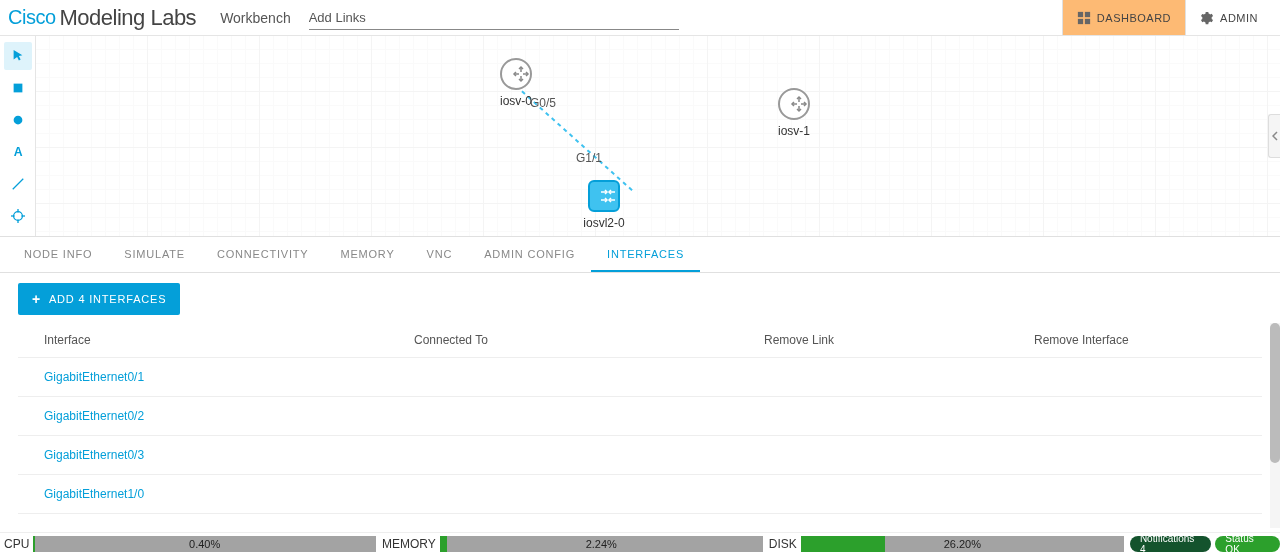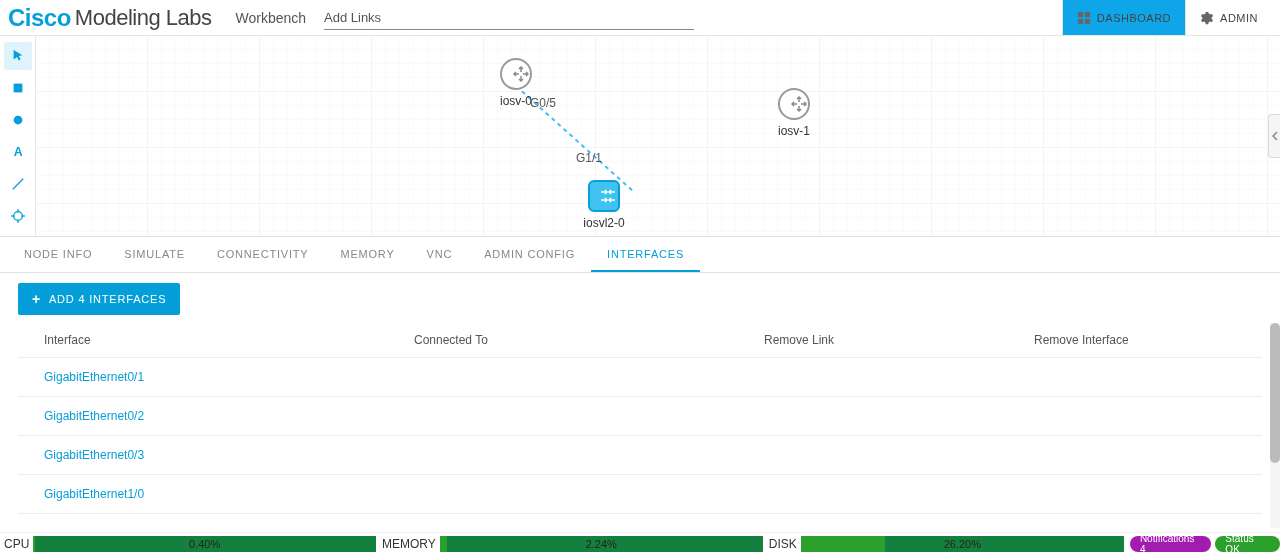--- a/index.html
+++ b/index.html
@@ -16,22 +16,22 @@
       position: relative;
     }
     .header {
       display: flex;
       align-items: center;
       height: 36px;
       border-bottom: 1px solid #e5e5e5;
       padding: 0 8px;
     }
     .brand-cisco {
-      font-size: 24px;
-      font-weight: 700;
+      font-size: 20px;
+      font-weight: 400;
       color: #049fd9;
       letter-spacing: -0.5px;
     }
     .brand-ml {
       font-size: 22px;
       font-weight: 300;
       color: #444;
       margin-left: 4px;
       letter-spacing: -0.5px;
     }
@@ -62,21 +62,21 @@
       align-items: center;
       padding: 0 14px;
       font-size: 11px;
       color: #444;
       letter-spacing: 0.5px;
       border-left: 1px solid #e0e0e0;
       cursor: pointer;
       background: #fff;
     }
     .nav-btn:first-child {
-      background: #0ea5e9;
+      background: #fdba74;
     }
     .nav-btn svg, .nav-icon {
       width: 14px;
       height: 14px;
       margin-right: 6px;
       fill: #666;
     }
     .canvas-area {
       position: relative;
       height: 201px;
@@ -278,21 +278,21 @@
       font-size: 12px;
       color: #333;
       background: #fff;
       border-top: 1px solid #eee;
     }
     .stat-label {
       padding: 0 4px 0 4px;
     }
     .stat-bar {
       height: 16px;
-      background: #15803d;
+      background: #a3a3a3;
       position: relative;
       margin-right: 2px;
     }
     .stat-bar .fill {
       position: absolute;
       left: 0;
       top: 0;
       bottom: 0;
       background: #2ca02c;
     }
@@ -499,15 +499,15 @@
   <span class="stat-label">MEMORY</span>
   <div class="stat-bar" style="width:330px">
     <div class="fill" id="mem-fill" style="width: 2.24%;"></div>
     <span class="val">2.24%</span>
   </div>
   <span class="stat-label">DISK</span>
   <div class="stat-bar" style="width:330px">
     <div class="fill" id="disk-fill" style="width: 26.2%;"></div>
     <span class="val">26.20%</span>
   </div>
-  <div class="status-pill" style="background:#a21caf">Notifications 4</div>
+  <div class="status-pill" style="background:#14532d">Notifications 4</div>
   <div class="status-pill" style="background:#2ca02c">Status OK</div>
 </div>
 
 </body></html>

